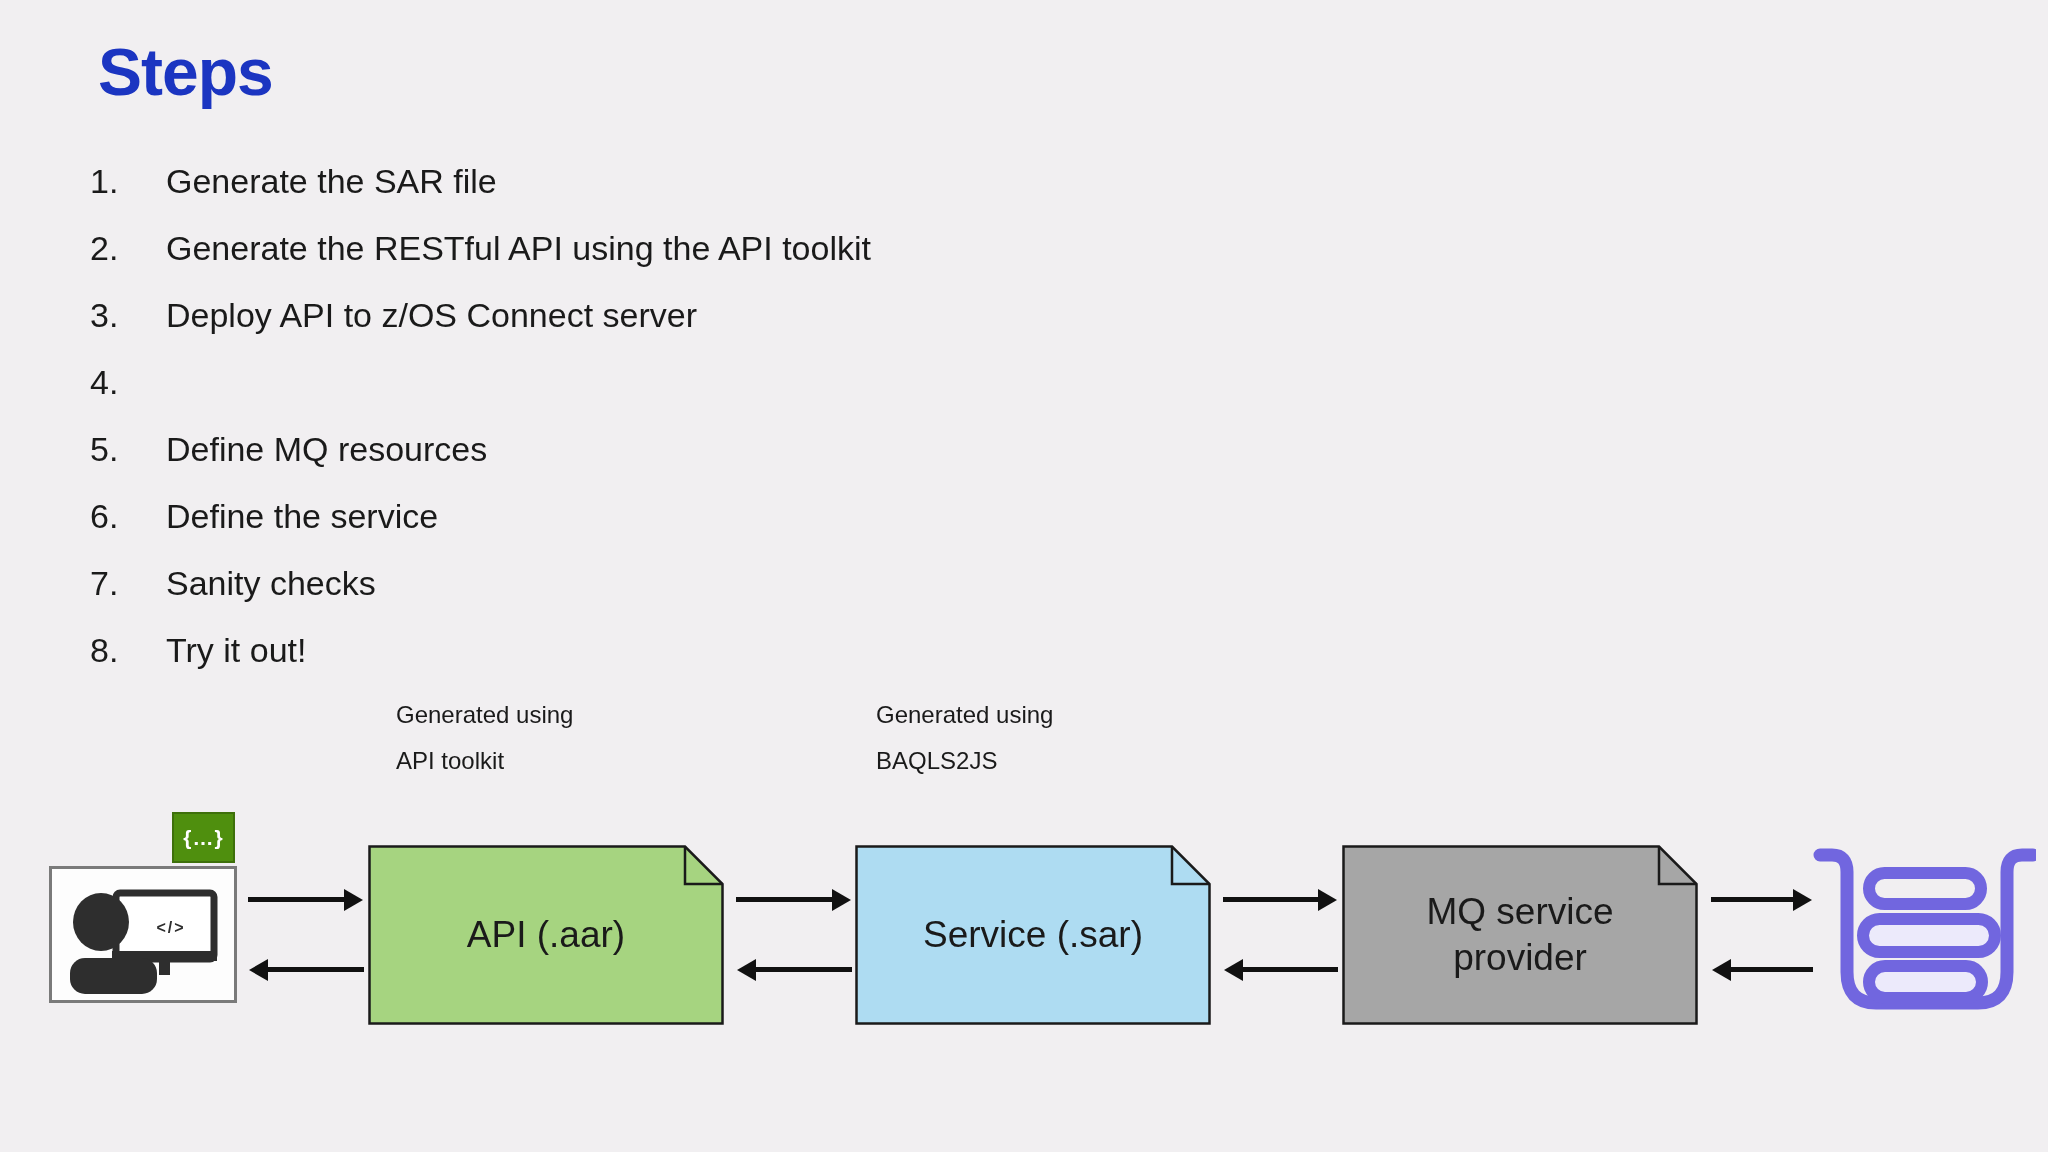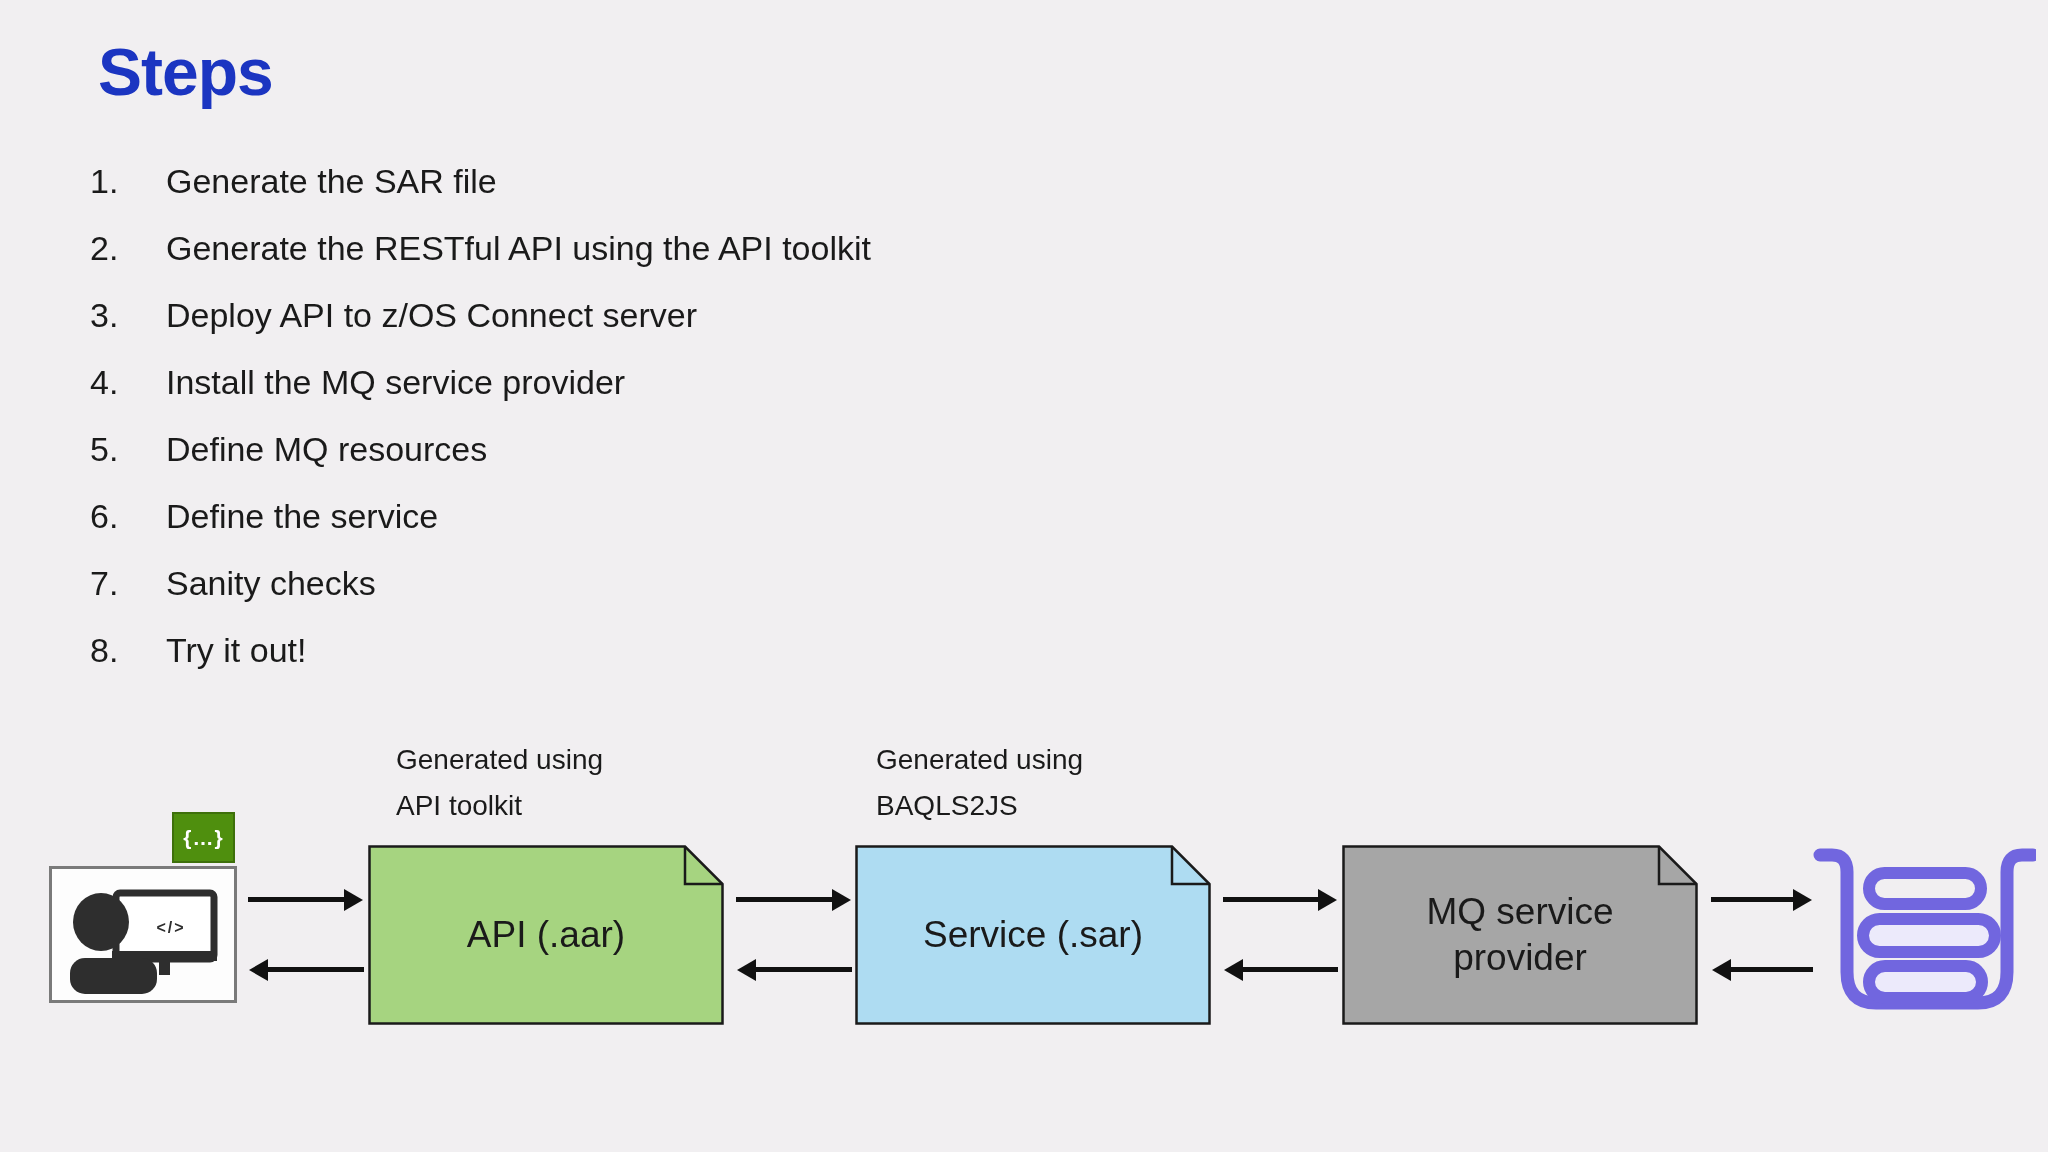--- a/index.html
+++ b/index.html
@@ -23,21 +23,21 @@
   .steps{
     position:absolute;left:90px;top:148px;margin:0;padding:0;
     list-style:none;font-size:34px;
   }
   .steps li{height:67px;display:flex;align-items:center;}
   .steps .num{width:76px;flex:0 0 76px;}
   .steps .txt{white-space:nowrap;}
 
   
   .annotation{
-    position:absolute;top:692px;font-size:28px;line-height:46px;margin-top:45px;
+    position:absolute;top:692px;font-size:24px;line-height:46px;
   }
 
   
   .dev-wrap{position:absolute;left:49px;top:866px;width:188px;height:137px;}
   .badge{
     position:absolute;left:172px;top:812px;width:63px;height:51px;
     background:var(--badge-green,#4f8f0e);
     border:2px solid #3e700b;box-sizing:border-box;
     display:flex;align-items:center;justify-content:center;
     color:#fff;font-size:21px;font-weight:bold;letter-spacing:1px;
@@ -93,21 +93,20 @@
     <li>
         <span class="num">2.</span>
         <span class="txt">Generate the RESTful API using the API toolkit</span>
       </li>
     <li>
         <span class="num">3.</span>
         <span class="txt">Deploy API to z/OS Connect server</span>
       </li>
     <li>
         <span class="num">4.</span>
-        <span class="txt">Install the MQ service provider</span>
       </li>
     <li>
         <span class="num">5.</span>
         <span class="txt">Define MQ resources</span>
       </li>
     <li>
         <span class="num">6.</span>
         <span class="txt">Define the service</span>
       </li>
     <li>

